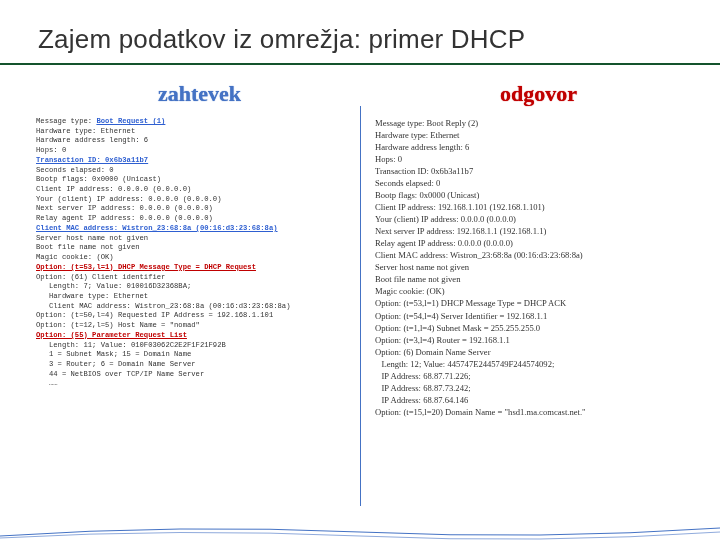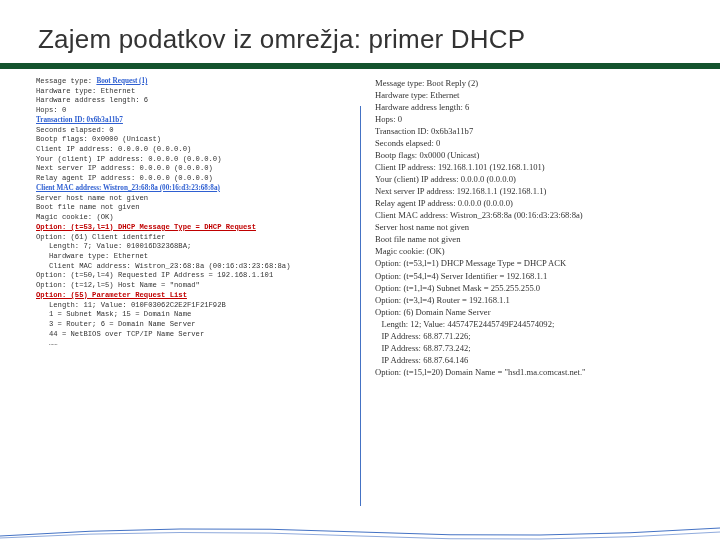--- a/index.html
+++ b/index.html
@@ -9,21 +9,21 @@
     font-family: "Segoe UI", Arial, sans-serif;
     background: #fff;
     position: relative;
     overflow: hidden;
   }
   .title {
     font-size: 26px;
     font-weight: 300;
     color: #333;
     padding: 24px 0 8px 38px;
-    border-bottom: 6px solid #14532d;
+    border-bottom: 2px solid #14532d;
     margin-bottom: 4px;
     letter-spacing: 0.2px;
   }
   .columns {
     display: flex;
     width: 100%;
     padding: 4px 12px 0 30px;
   }
   .col {
     width: 50%;
@@ -46,21 +46,21 @@
     white-space: pre;
     color: #333;
   }
   .mono-right {
     font-family: Liberation Serif, serif;
     font-size: 8.6px;
     line-height: 1.4;
     white-space: pre;
     color: #333;
   }
-  .blue { color: #2e5fd1; text-decoration: underline; font-family: Liberation Serif, serif; }
+  .blue { color: #2e5fd1; text-decoration: underline; }
   .red  { color: #c00000; text-decoration: underline; }
   .bold { font-weight: 700; }
   .divider {
     position: absolute;
     left: 360px;
     top: 106px;
     width: 1px;
     height: 400px;
     background: #4472c4;
   }
@@ -75,24 +75,26 @@
 </head>
 <body>
 
 <div class="title">Zajem podatkov iz omrežja: primer DHCP</div>
 
 <div class="divider"></div>
 
 <div class="columns">
 
   <div class="col">
+    <div class="colhead head-blue">zahtevek</div>
     <div class="mono" id="left-mono"><div><span>Message type: </span><span class="blue bold">Boot Request (1)</span></div><div><span>Hardware type: Ethernet</span></div><div><span>Hardware address length: 6</span></div><div><span>Hops: 0</span></div><div><span class="blue bold">Transaction ID: 0x6b3a11b7</span></div><div><span>Seconds elapsed: 0</span></div><div><span>Bootp flags: 0x0000 (Unicast)</span></div><div><span>Client IP address: 0.0.0.0 (0.0.0.0)</span></div><div><span>Your (client) IP address: 0.0.0.0 (0.0.0.0)</span></div><div><span>Next server IP address: 0.0.0.0 (0.0.0.0)</span></div><div><span>Relay agent IP address: 0.0.0.0 (0.0.0.0)</span></div><div><span class="blue bold">Client MAC address: Wistron_23:68:8a (00:16:d3:23:68:8a)</span></div><div><span>Server host name not given</span></div><div><span>Boot file name not given</span></div><div><span>Magic cookie: (OK)</span></div><div><span class="red bold">Option: (t=53,l=1) DHCP Message Type = DHCP Request</span></div><div><span>Option: (61) Client identifier</span></div><div><span>   Length: 7; Value: 010016D32368BA;</span></div><div><span>   Hardware type: Ethernet</span></div><div><span>   Client MAC address: Wistron_23:68:8a (00:16:d3:23:68:8a)</span></div><div><span>Option: (t=50,l=4) Requested IP Address = 192.168.1.101</span></div><div><span>Option: (t=12,l=5) Host Name = "nomad"</span></div><div><span class="red bold">Option: (55) Parameter Request List</span></div><div><span>   Length: 11; Value: 010F03062C2E2F1F21F92B</span></div><div><span>   1 = Subnet Mask; 15 = Domain Name</span></div><div><span>   3 = Router; 6 = Domain Name Server</span></div><div><span>   44 = NetBIOS over TCP/IP Name Server</span></div><div><span>   ……</span></div></div>
   </div>
 
   <div class="col">
+    <div class="colhead head-red">odgovor</div>
     <div class="mono-right" id="right-mono"><div><span>Message type: Boot Reply (2)</span></div><div><span>Hardware type: Ethernet</span></div><div><span>Hardware address length: 6</span></div><div><span>Hops: 0</span></div><div><span>Transaction ID: 0x6b3a11b7</span></div><div><span>Seconds elapsed: 0</span></div><div><span>Bootp flags: 0x0000 (Unicast)</span></div><div><span>Client IP address: 192.168.1.101 (192.168.1.101)</span></div><div><span>Your (client) IP address: 0.0.0.0 (0.0.0.0)</span></div><div><span>Next server IP address: 192.168.1.1 (192.168.1.1)</span></div><div><span>Relay agent IP address: 0.0.0.0 (0.0.0.0)</span></div><div><span>Client MAC address: Wistron_23:68:8a (00:16:d3:23:68:8a)</span></div><div><span>Server host name not given</span></div><div><span>Boot file name not given</span></div><div><span>Magic cookie: (OK)</span></div><div><span>Option: (t=53,l=1) DHCP Message Type = DHCP ACK</span></div><div><span>Option: (t=54,l=4) Server Identifier = 192.168.1.1</span></div><div><span>Option: (t=1,l=4) Subnet Mask = 255.255.255.0</span></div><div><span>Option: (t=3,l=4) Router = 192.168.1.1</span></div><div><span>Option: (6) Domain Name Server</span></div><div><span>   Length: 12; Value: 445747E2445749F244574092;</span></div><div><span>   IP Address: 68.87.71.226;</span></div><div><span>   IP Address: 68.87.73.242;</span></div><div><span>   IP Address: 68.87.64.146</span></div><div><span>Option: (t=15,l=20) Domain Name = "hsd1.ma.comcast.net."</span></div></div>
   </div>
 
 </div>
 
 <svg class="footer-curve" viewBox="0 0 720 18" preserveAspectRatio="none">
   <path d="M0,14 Q180,2 360,10 T720,6" fill="none" stroke="#4472c4" stroke-width="1"></path>
   <path d="M0,16 Q180,6 360,14 T720,10" fill="none" stroke="#8faadc" stroke-width="1"></path>
 </svg>
 

